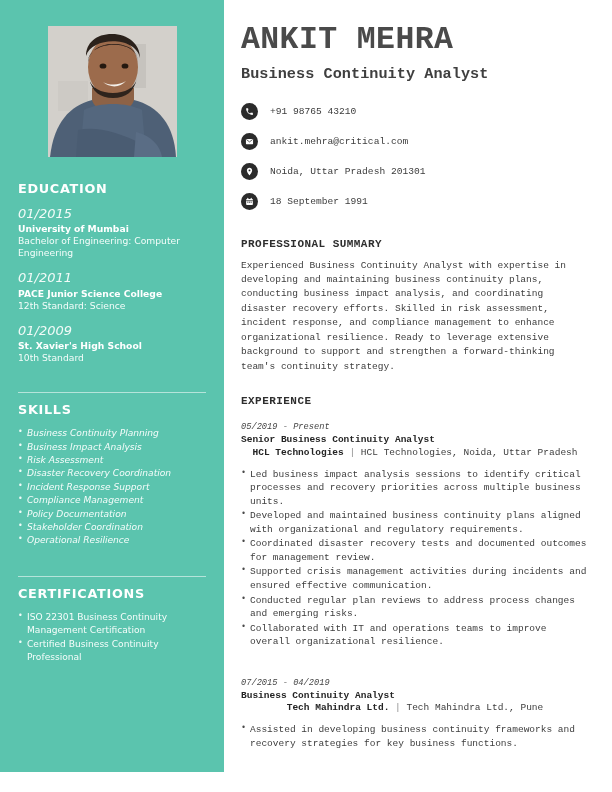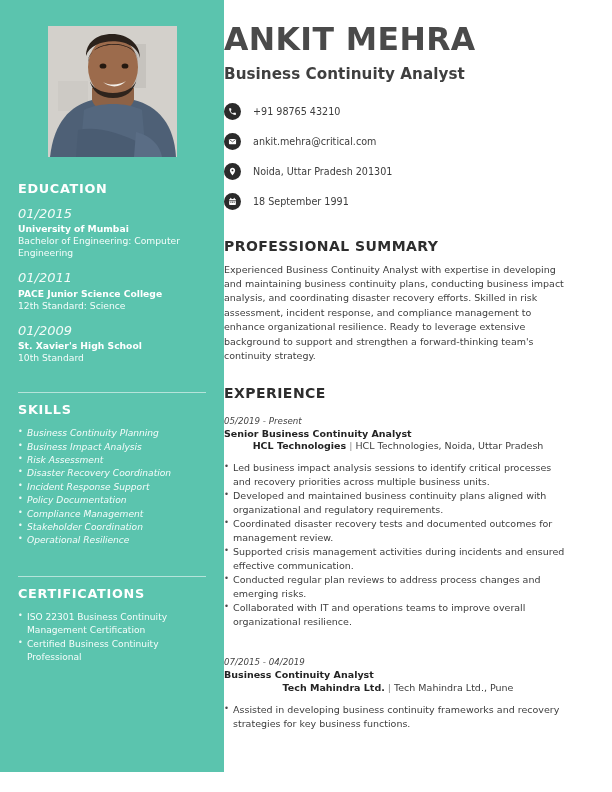--- a/index.html
+++ b/index.html
@@ -60,22 +60,22 @@
   ul.side-list li:before{
     content:"\2022"; position:absolute; left:0; top:-1px;
     font-size:8px; color:#f0fbf8;
   }
   .skills-block{ margin-top:1px; margin-bottom:29px;font-style:italic; }
   .certs-block{ margin-top:1px; }
   .sec-gap{ height:17px; }
 
   
   .main{
-    position:absolute; left:224px; top:0;
-    width:348px; height:588px;
+    position:absolute; left:241px; top:0;
+    width:348px; height:588px;font-family:Liberation Mono, monospace;
   }
   .name{
     font-size:31.5px; font-weight:bold; color:#4a4a4a;
     letter-spacing:.4px; line-height:1;
     margin-top:24px;
   }
   .title{
     font-size:15.2px; font-weight:bold; color:#3f3f3f;
     margin-top:9px; letter-spacing:.05px;
   }
@@ -85,21 +85,21 @@
   .cicon{
     width:17px; height:17px; border-radius:50%;
     background:#2b2b2b; color:#fff;
     display:flex; align-items:center; justify-content:center;
     flex:0 0 17px; margin-right:12px;
   }
   .cicon svg{ display:block; }
   .ctext{ font-size:9.6px; color:#3c3c3c; }
 
   .main-h{
-    font-size:14px; font-weight:bold; color:#2e2e2e;
+    font-size:11px; font-weight:bold; color:#2e2e2e;
     letter-spacing:.45px;
   }
   .summary{
     font-size:9.5px; color:#3d3d3d; line-height:1.52;
     margin-top:9px;
   }
   .sec-sp{ height:21px; }
 
   .job{ margin-top:15px; }
   .job-date{
@@ -179,22 +179,22 @@
 
     <div>
       <div class="side-divider"></div>
       <div class="side-h">SKILLS</div>
       <ul class="side-list skills-block">
         <li>Business Continuity Planning</li>
         <li>Business Impact Analysis</li>
         <li>Risk Assessment</li>
         <li>Disaster Recovery Coordination</li>
         <li>Incident Response Support</li>
+        <li>Compliance Management</li>
         <li>Policy Documentation</li>
-        <li>Compliance Management</li>
         <li>Stakeholder Coordination</li>
         <li>Operational Resilience</li>
       </ul>
     </div>
 
     <div>
       <div class="side-divider"></div>
       <div class="side-h">CERTIFICATIONS</div>
       <ul class="side-list certs-block">
         <li>ISO 22301 Business Continuity Management Certification</li>

